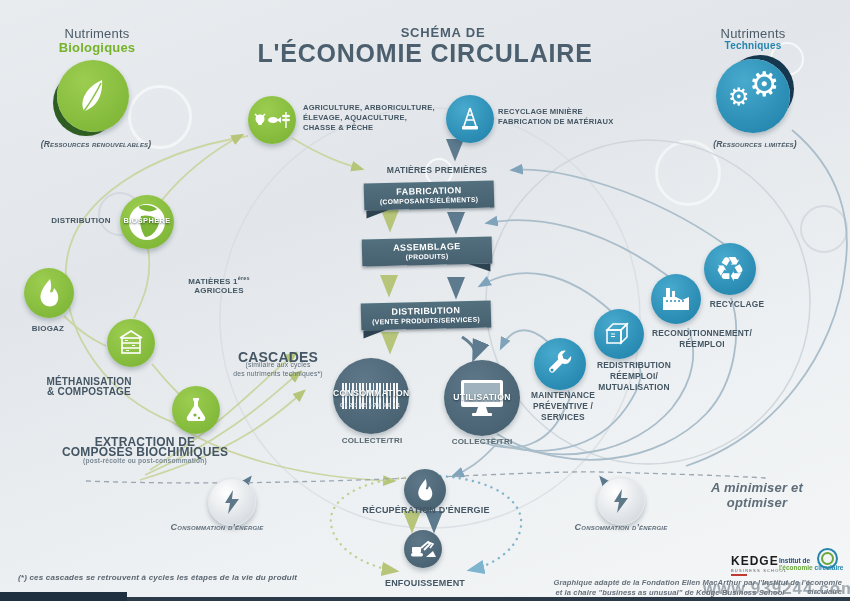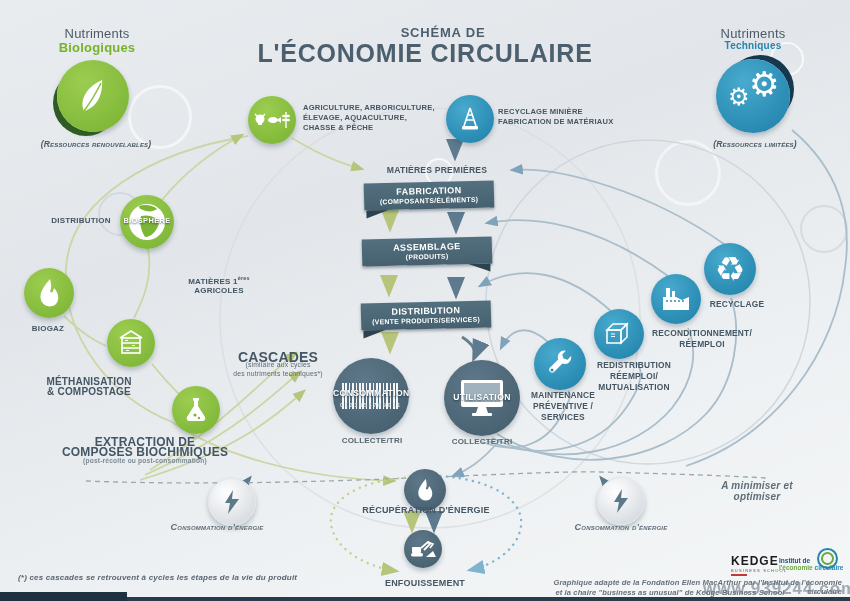--- a/index.html
+++ b/index.html
@@ -318,21 +318,21 @@
     <svg width="26" height="18" viewBox="0 0 26 18">
       <rect x="2" y="7" width="9" height="6" rx="1" fill="#fff"></rect>
       <path d="M11,8 L18,2 L20,4 L14,10" stroke="#fff" stroke-width="1.8" fill="none"></path>
       <path d="M18,2 l5,2 -3,4" stroke="#fff" stroke-width="1.6" fill="none"></path>
       <rect x="1" y="13" width="12" height="3.5" rx="1.7" fill="#fff"></rect>
       <polygon points="16,17 26,17 23,11" fill="#fff"></polygon>
     </svg>
   </div>
   <div class="lbl ctr z2" style="left:425px;top:578px;font-size:9px;">ENFOUISSEMENT</div>
 
-  <div class="lbl ctr it z2" style="left:757px;top:480px;font-size:10px;color:#5f6d79;">A minimiser et optimiser</div>
+  <div class="lbl ctr it z2" style="left:757px;top:480px;font-size:13px;color:#5f6d79;">A minimiser et optimiser</div>
 
   <div class="lbl it z2" style="left:18px;top:573px;font-size:8px;color:#5a6570;">(*) ces cascades se retrouvent à cycles les étapes de la vie du produit</div>
 
   <div class="abs z2" style="left:731px;top:554px;">
     <div style="font-size:12px;font-weight:bold;color:#1c1c1c;letter-spacing:1px;">KEDGE</div>
     <div style="font-size:4px;color:#555;letter-spacing:1.2px;">BUSINESS SCHOOL</div>
     <div style="width:16px;height:2px;background:#c23a2f;margin-top:1px;"></div>
   </div>
   <div class="abs z2" style="left:779px;top:557px;">
     <div style="font-size:6.5px;font-weight:bold;color:#1f4e79;">Institut de</div>

